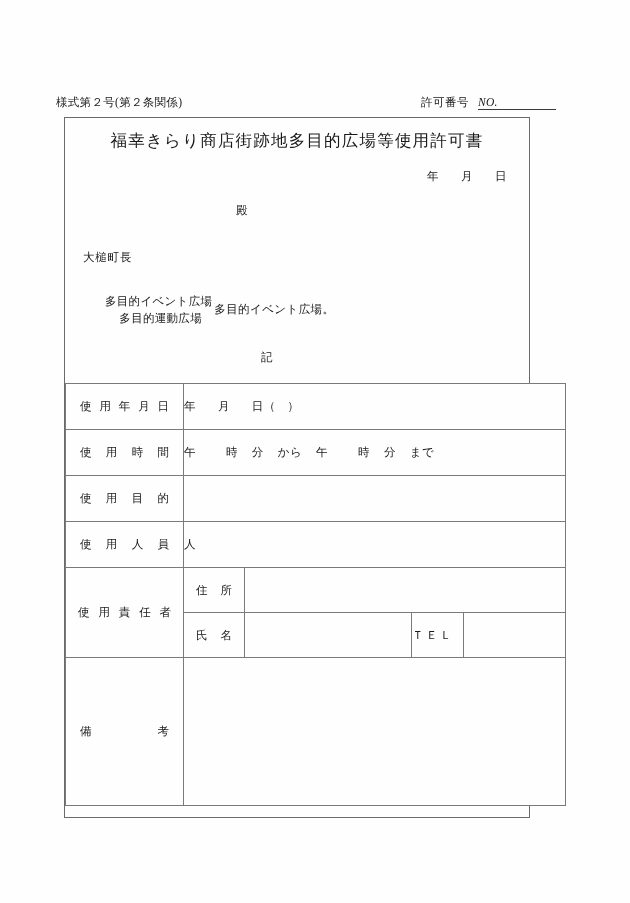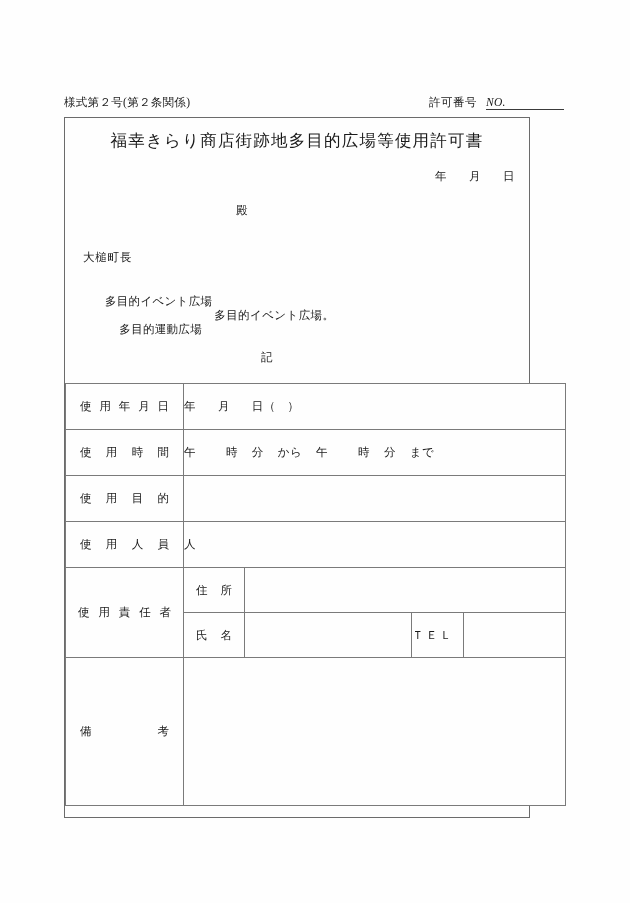--- a/index.html
+++ b/index.html
@@ -19,21 +19,21 @@
   .page {
     position: absolute;
     left: 0; top: 0;
     width: 630px; height: 903px;
     background: #fefefe;
   }
 
   
   .hdr {
     position: absolute;
-    left: 64px; top: 88px;
+    left: 56px; top: 88px;
     width: 502px;
     height: 22px;
     display: flex;
     align-items: flex-end;
     justify-content: space-between;
   }
   .hdr-form-no {
     font-size: 11.5px;
     letter-spacing: 0.3px;
     white-space: nowrap;
@@ -80,21 +80,21 @@
     position: absolute;
     left: 0; top: 12px;
     width: 100%;
     text-align: center;
     font-size: 16.5px;
     letter-spacing: 1.2px;
     white-space: nowrap;
   }
   .date-line {
     position: absolute;
-    right: 14px; top: 51px;
+    right: 22px; top: 51px;
     font-size: 11.5px;
     letter-spacing: 0.5px;
     white-space: nowrap;
     font-family: Liberation Serif, serif;
   }
   .date-line span { display: inline-block; }
   .date-line .gap { width: 22px; }
   .addressee {
     position: absolute;
     left: 171px; top: 85px;
@@ -123,21 +123,21 @@
   }
   .perm-pre {
     letter-spacing: 0.4px;
   }
   .perm-pre .gap { display: inline-block; width: 22px; }
   .perm-venues {
     display: flex;
     flex-direction: column;
     align-items: center;
     justify-content: center;
-    gap: 14px;
+    gap: 3px;
     margin: 0 2px 0 0;
     line-height: 1.25;
   }
   .perm-venue {
     font-size: 11.5px;
     letter-spacing: 0.3px;
   }
   .perm-venue.second { padding-left: 4px; }
   .perm-post {
     letter-spacing: 0.4px;

